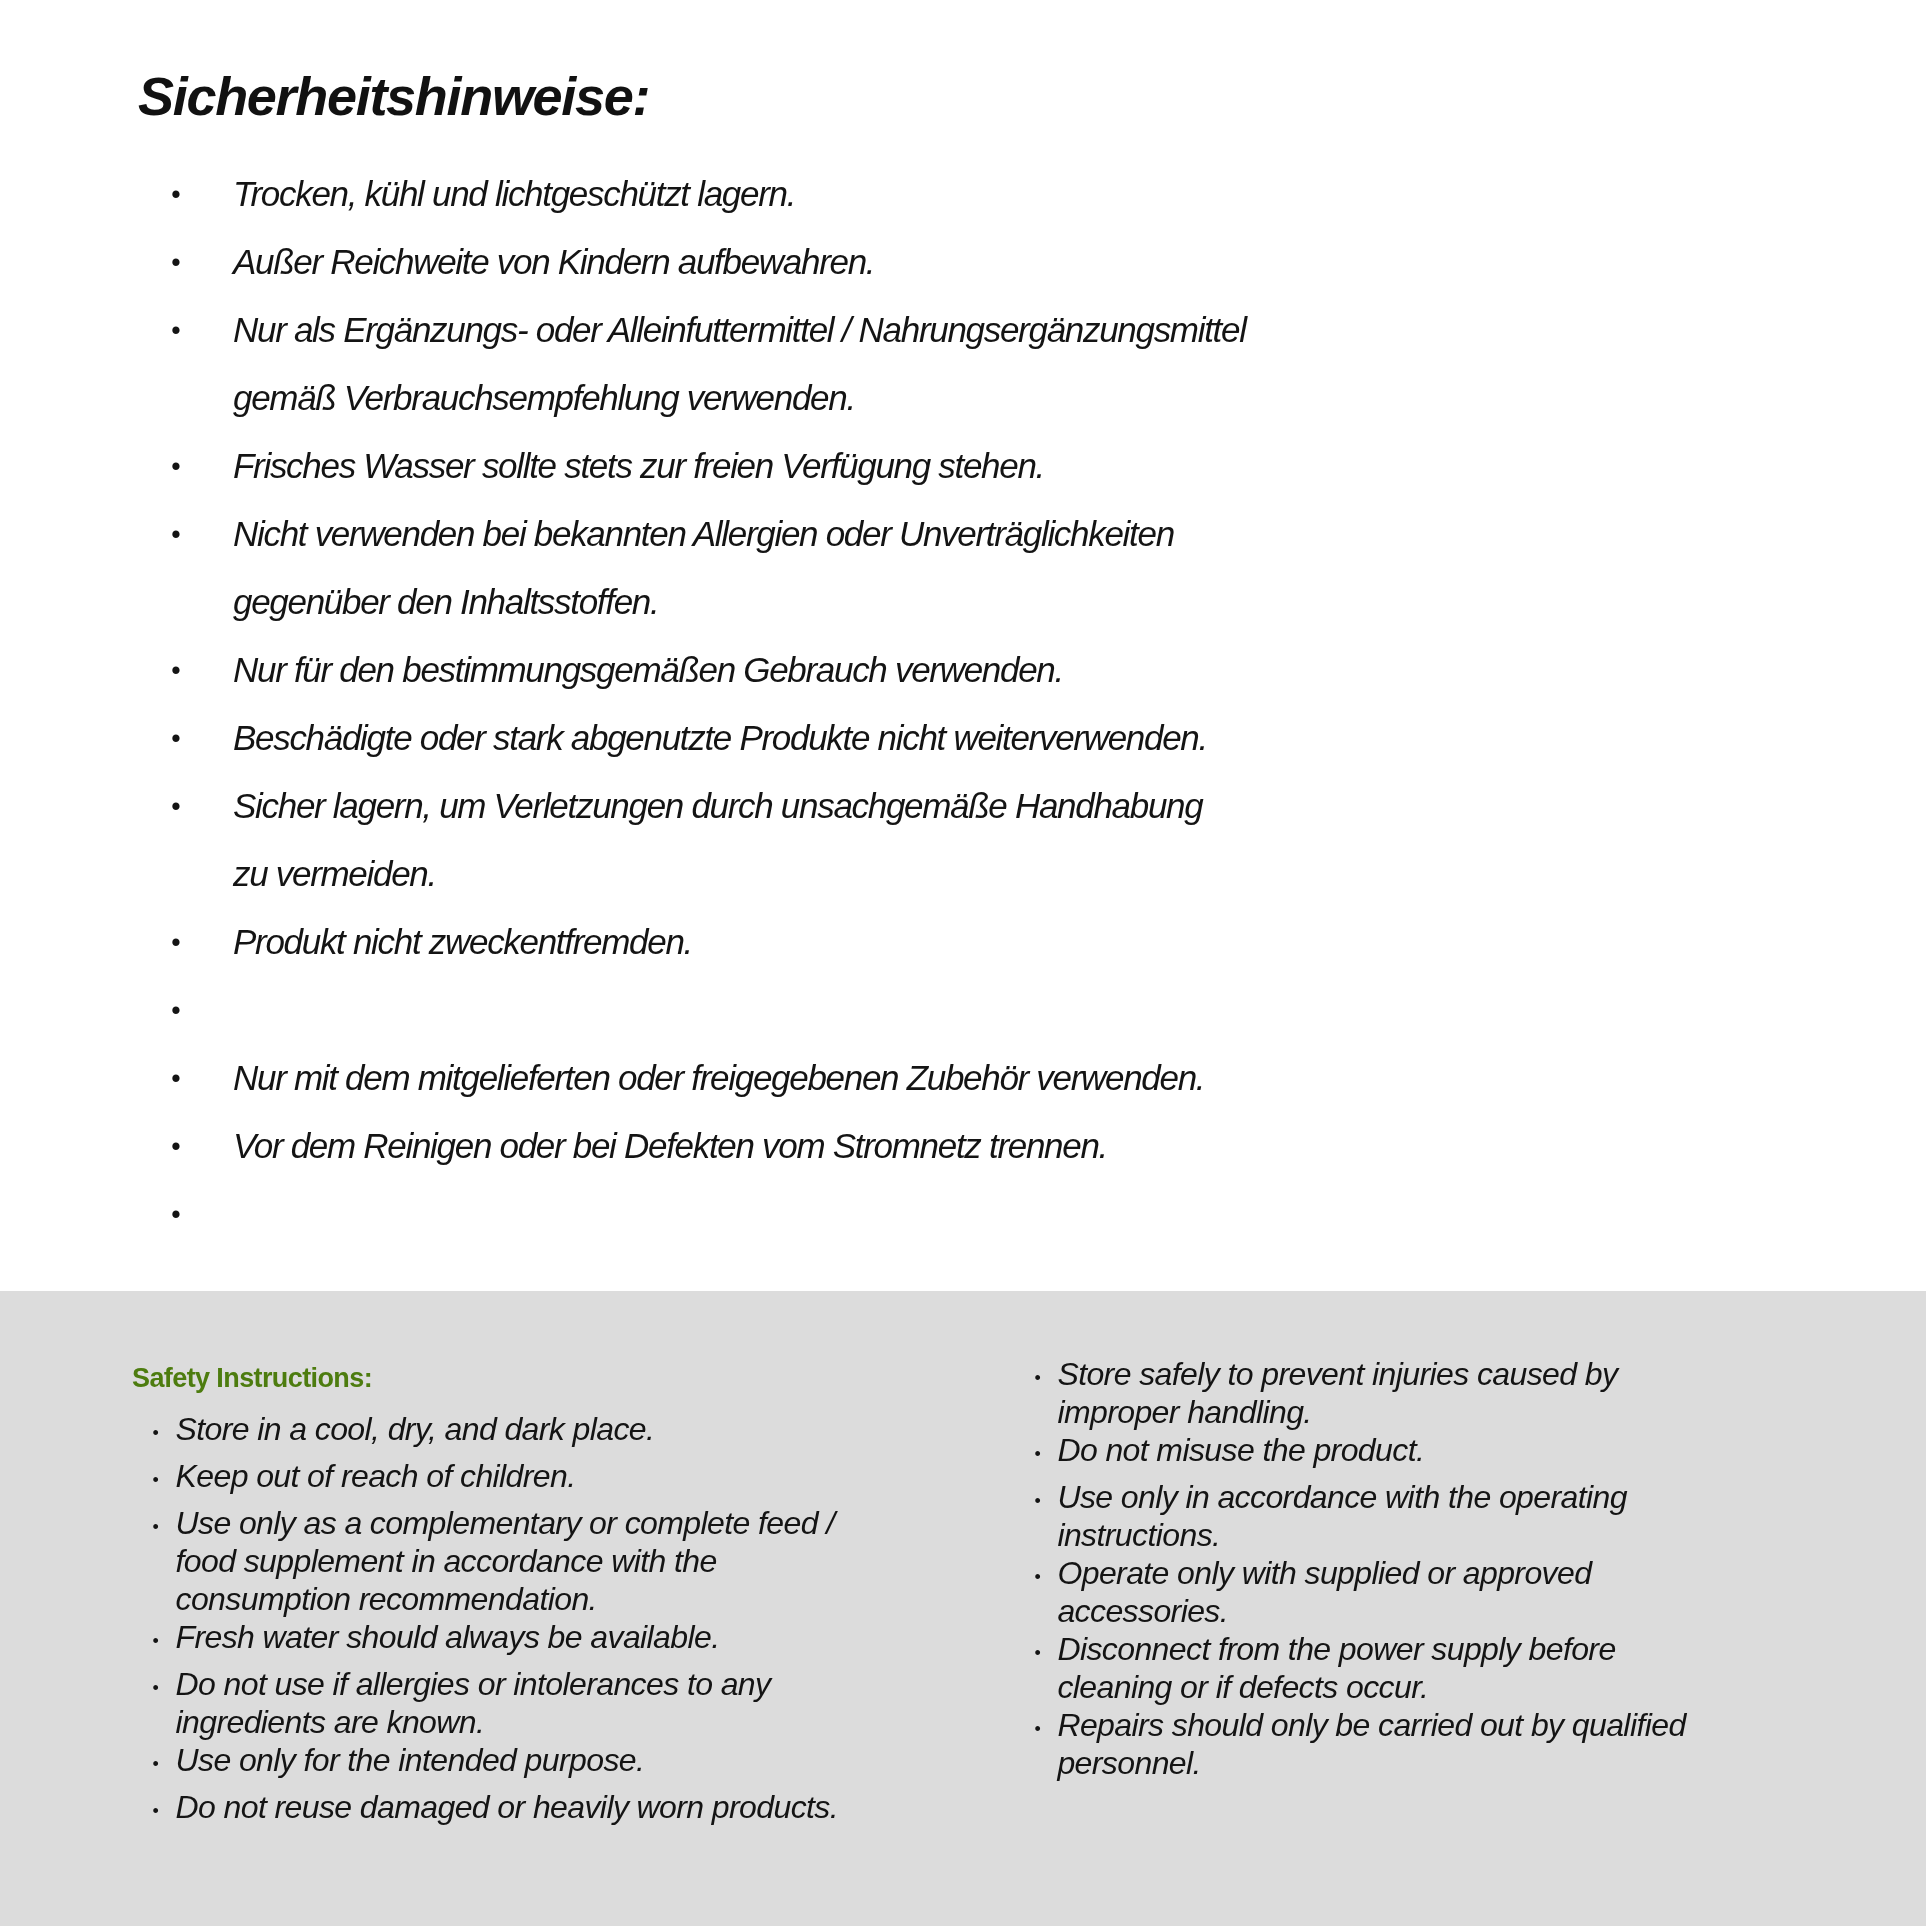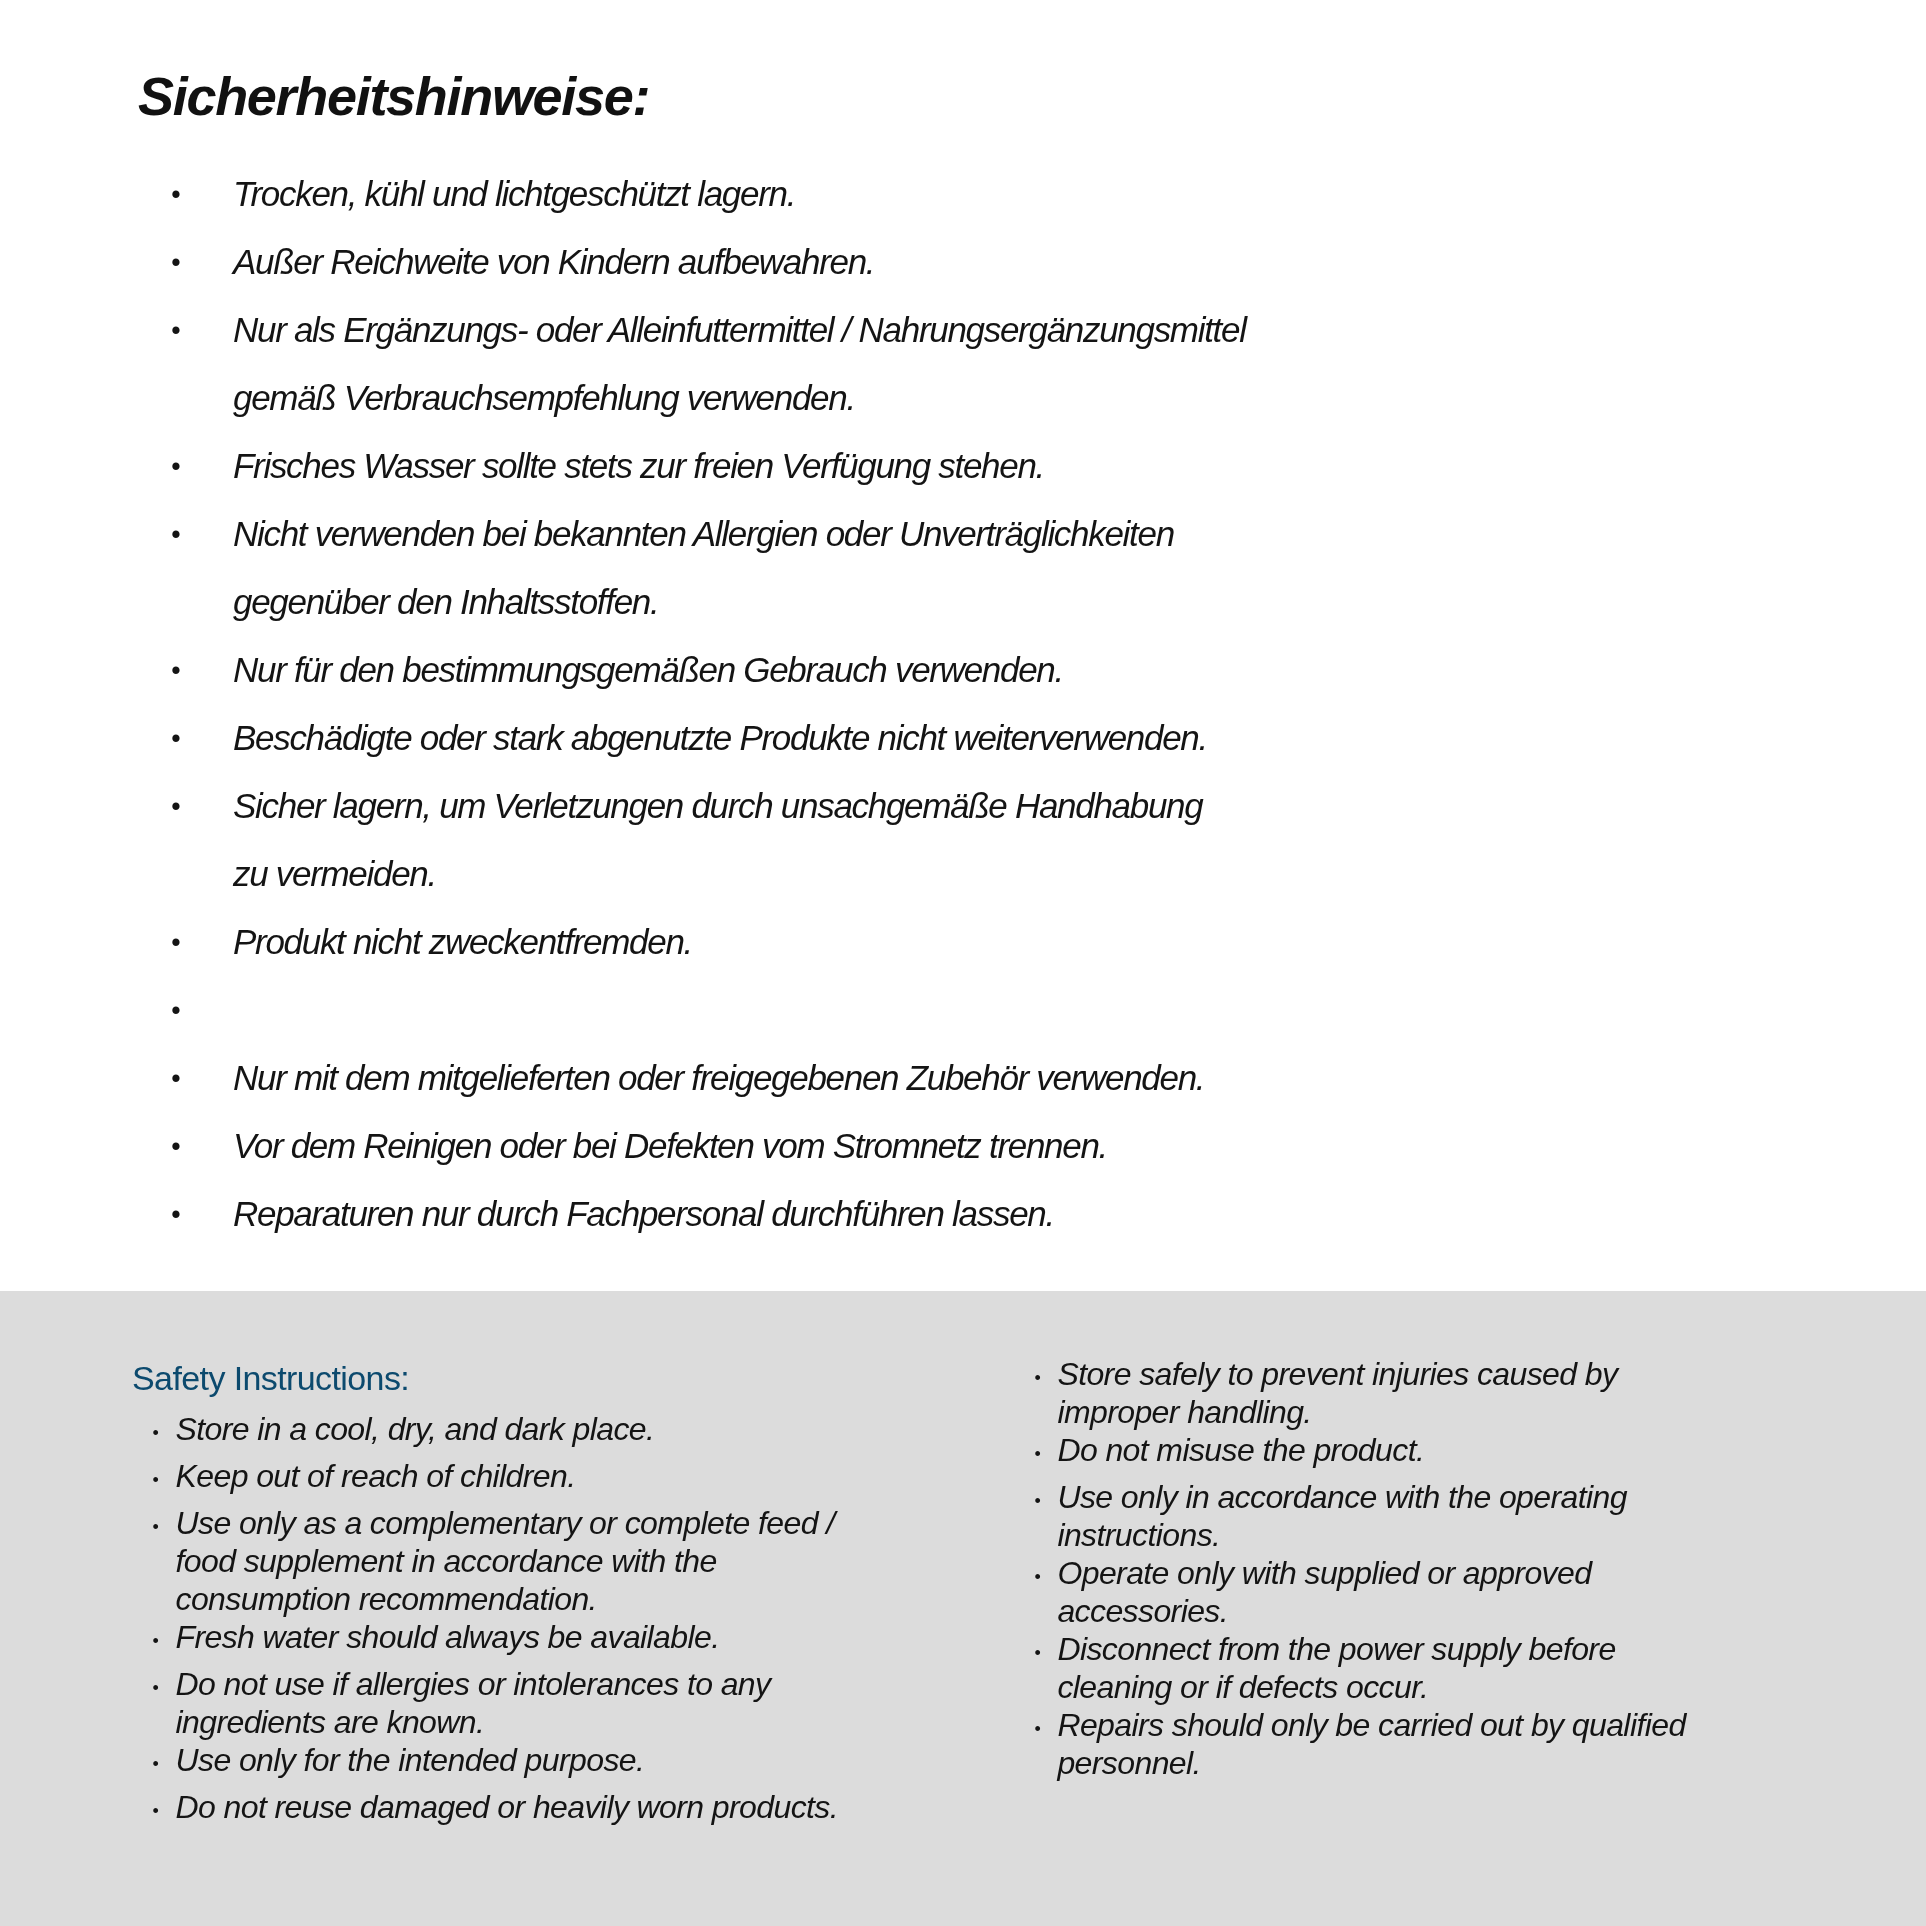--- a/index.html
+++ b/index.html
@@ -55,25 +55,25 @@
     box-sizing: border-box;
     height: 636px;
     background: #dcdcdc;
     padding: 64px 26px 0 132px;
     display: flex;
   }
   .col-left  { width: 896px; flex: 0 0 auto; }
   .col-right { width: 864px; flex: 0 0 auto; margin-left: 6.4px; }
   .en-heading {
     margin: 0 0 7.7px 0;
-    font-size: 34px;
-    font-weight: normal;
+    font-size: 27px;
+    font-weight: bold;
     line-height: 47px;
     letter-spacing: -0.6px;
-    color: #0c4a6e;
+    color: #4d7c0f;
   }
   .en-list { margin-left: 20.5px; }
   .col-right .en-list { margin-left: 0; }
   .en-list .marker {
     flex: 0 0 23px;
     font-size: 18px;
     line-height: 47px;
     color: #141414;
   }
   .en-list .text {
@@ -138,21 +138,20 @@
       <div class="item">
         <span class="marker">•</span>
         <span class="text">Nur mit dem mitgelieferten oder freigegebenen Zubehör verwenden.</span>
       </div>
       <div class="item">
         <span class="marker">•</span>
         <span class="text">Vor dem Reinigen oder bei Defekten vom Stromnetz trennen.</span>
       </div>
       <div class="item">
         <span class="marker">•</span>
-        <span class="text">Reparaturen nur durch Fachpersonal durchführen lassen.</span>
       </div>
     </div>
   </section>
 
   <section class="section-en">
 
     <div class="col-left">
       <h2 class="en-heading">Safety Instructions:</h2>
 
       <div class="en-list">

